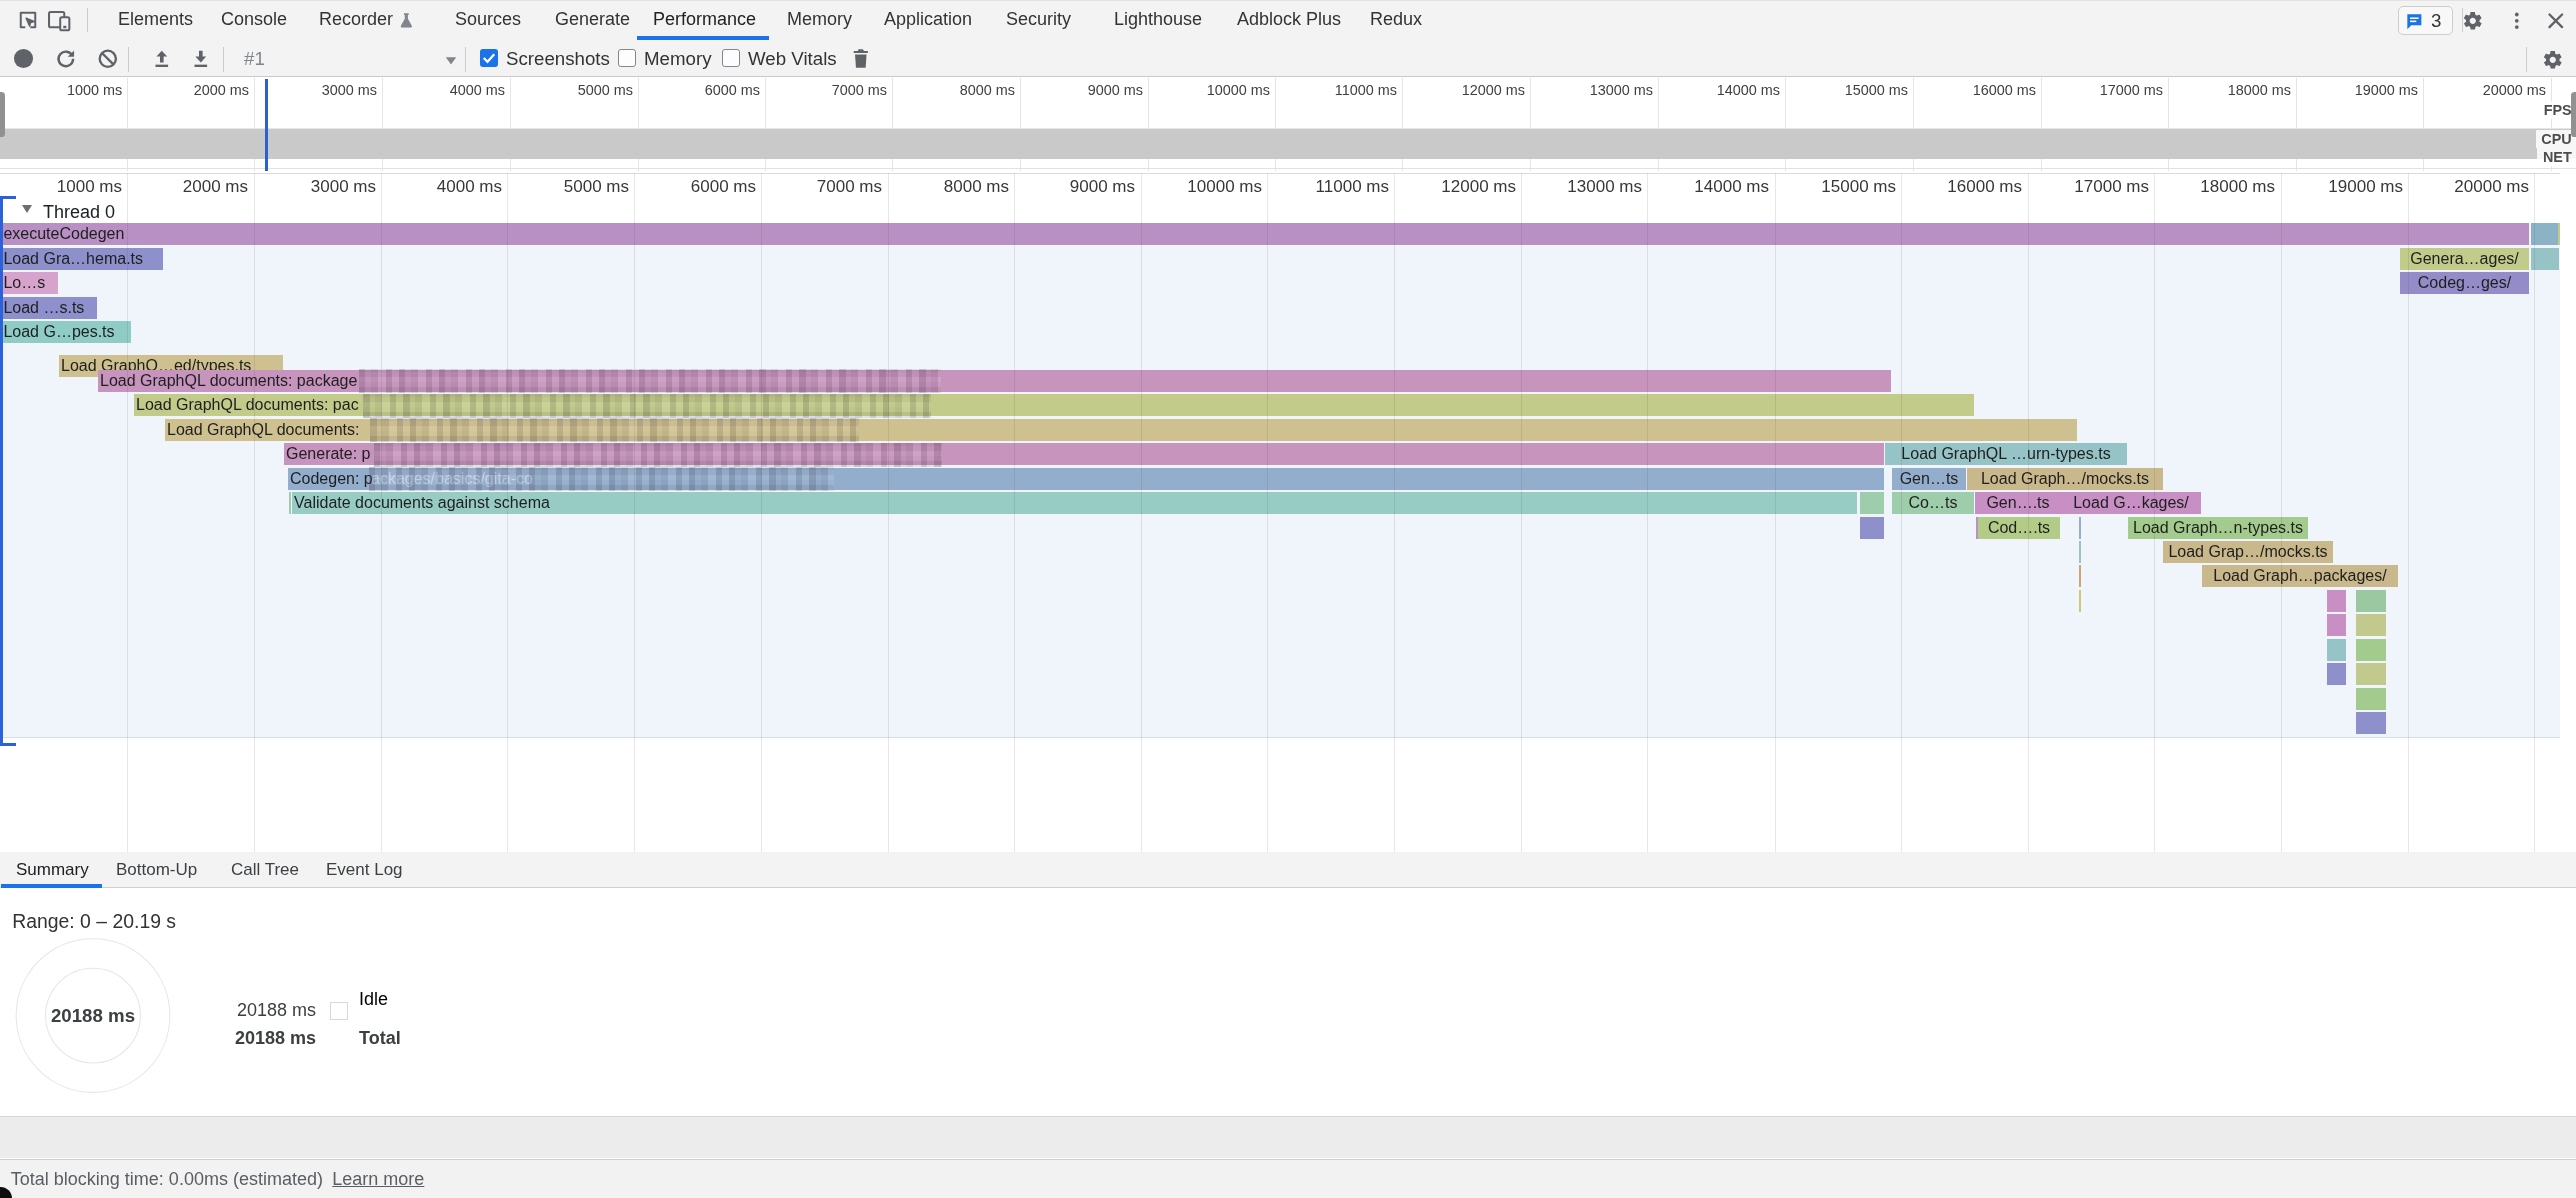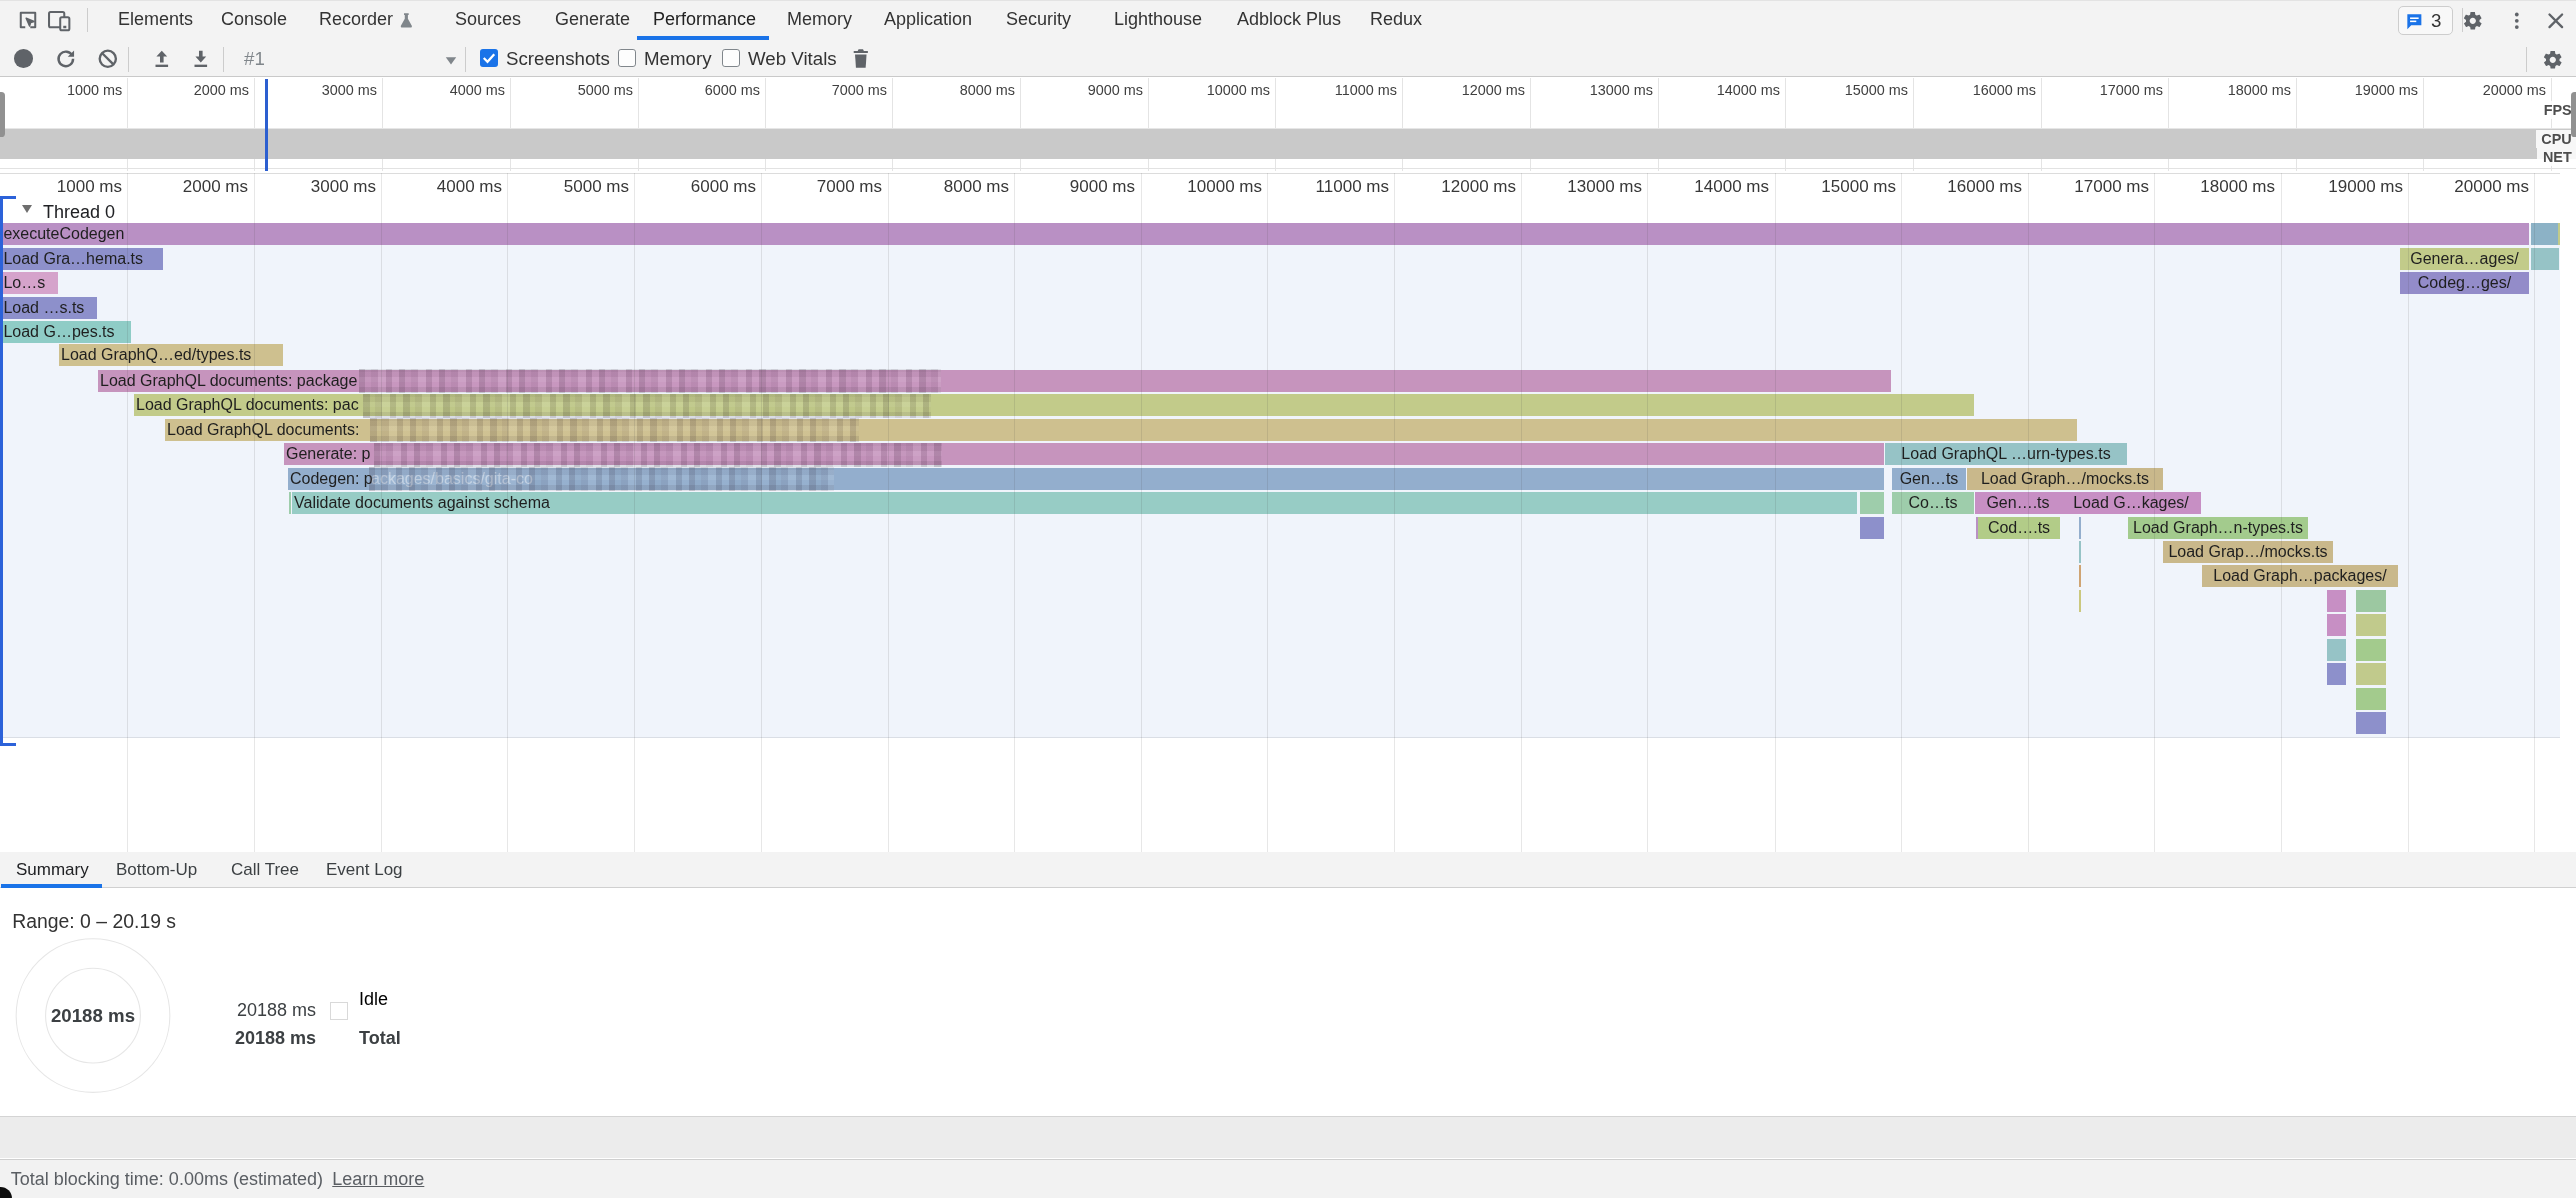--- a/index.html
+++ b/index.html
@@ -238,21 +238,21 @@
 <div class="bar" style="left:2531px;top:50px;width:26.6px;background:#8cb2c6"></div>
 <div class="bar" style="left:2558px;top:50px;width:1.8px;background:#c2cb8a"></div>
 <div class="bar" style="left:1.4px;top:75px;width:162px;background:#8d90cb"><span>Load Gra…hema.ts</span></div>
 <div class="bar ctr" style="left:2400px;top:75px;width:129px;background:#c2cb8a"><span>Genera…ages/</span></div>
 <div class="bar" style="left:2531px;top:75px;width:26.6px;background:#96c3c6"></div>
 <div class="bar" style="left:2558px;top:75px;width:1.4px;background:#96c3c6"></div>
 <div class="bar" style="left:1.4px;top:99px;width:57px;background:#d5a3cb"><span>Lo…s</span></div>
 <div class="bar ctr" style="left:2400px;top:99px;width:129px;background:#938cc9"><span>Codeg…ges/</span></div>
 <div class="bar" style="left:1.4px;top:124px;width:96px;background:#8d90cb"><span>Load …s.ts</span></div>
 <div class="bar" style="left:1.4px;top:148px;width:130px;background:#8fccc6"><span>Load G…pes.ts</span></div>
-<div class="bar" style="left:59px;top:171px;width:224px;background:#cec08f"><span>Load GraphQ…ed/types.ts</span></div>
+<div class="bar" style="left:59px;top:182px;width:224px;background:#cec08f"><span>Load GraphQ…ed/types.ts</span></div>
 <div class="bar" style="left:98px;top:197px;width:1793px;background:#c694bd"><span>Load GraphQL documents: package</span></div>
 <div class="bar" style="left:134px;top:221px;width:1840px;background:#c2cb8a"><span>Load GraphQL documents: pac</span></div>
 <div class="bar" style="left:165px;top:246px;width:1912px;background:#cec08f"><span>Load GraphQL documents: </span></div>
 <div class="bar" style="left:284px;top:270px;width:1600px;background:#c694bd"><span>Generate: p</span></div>
 <div class="bar ctr" style="left:1885px;top:270px;width:242px;background:#96c3c6"><span>Load GraphQL …urn-types.ts</span></div>
 <div class="bar" style="left:288px;top:295px;width:1596px;background:#93aecd"><span>Codegen: p</span></div>
 <div class="bar ctr" style="left:1892px;top:295px;width:74px;background:#93aecd"><span>Gen…ts</span></div>
 <div class="bar ctr" style="left:1967px;top:295px;width:196px;background:#c9b88b"><span>Load Graph…/mocks.ts</span></div>
 <div class="bar" style="left:289px;top:319px;width:2.2px;background:#9ecdab"></div>
 <div class="bar" style="left:292px;top:319px;width:1565px;background:#97ccc5"><span>Validate documents against schema</span></div>

